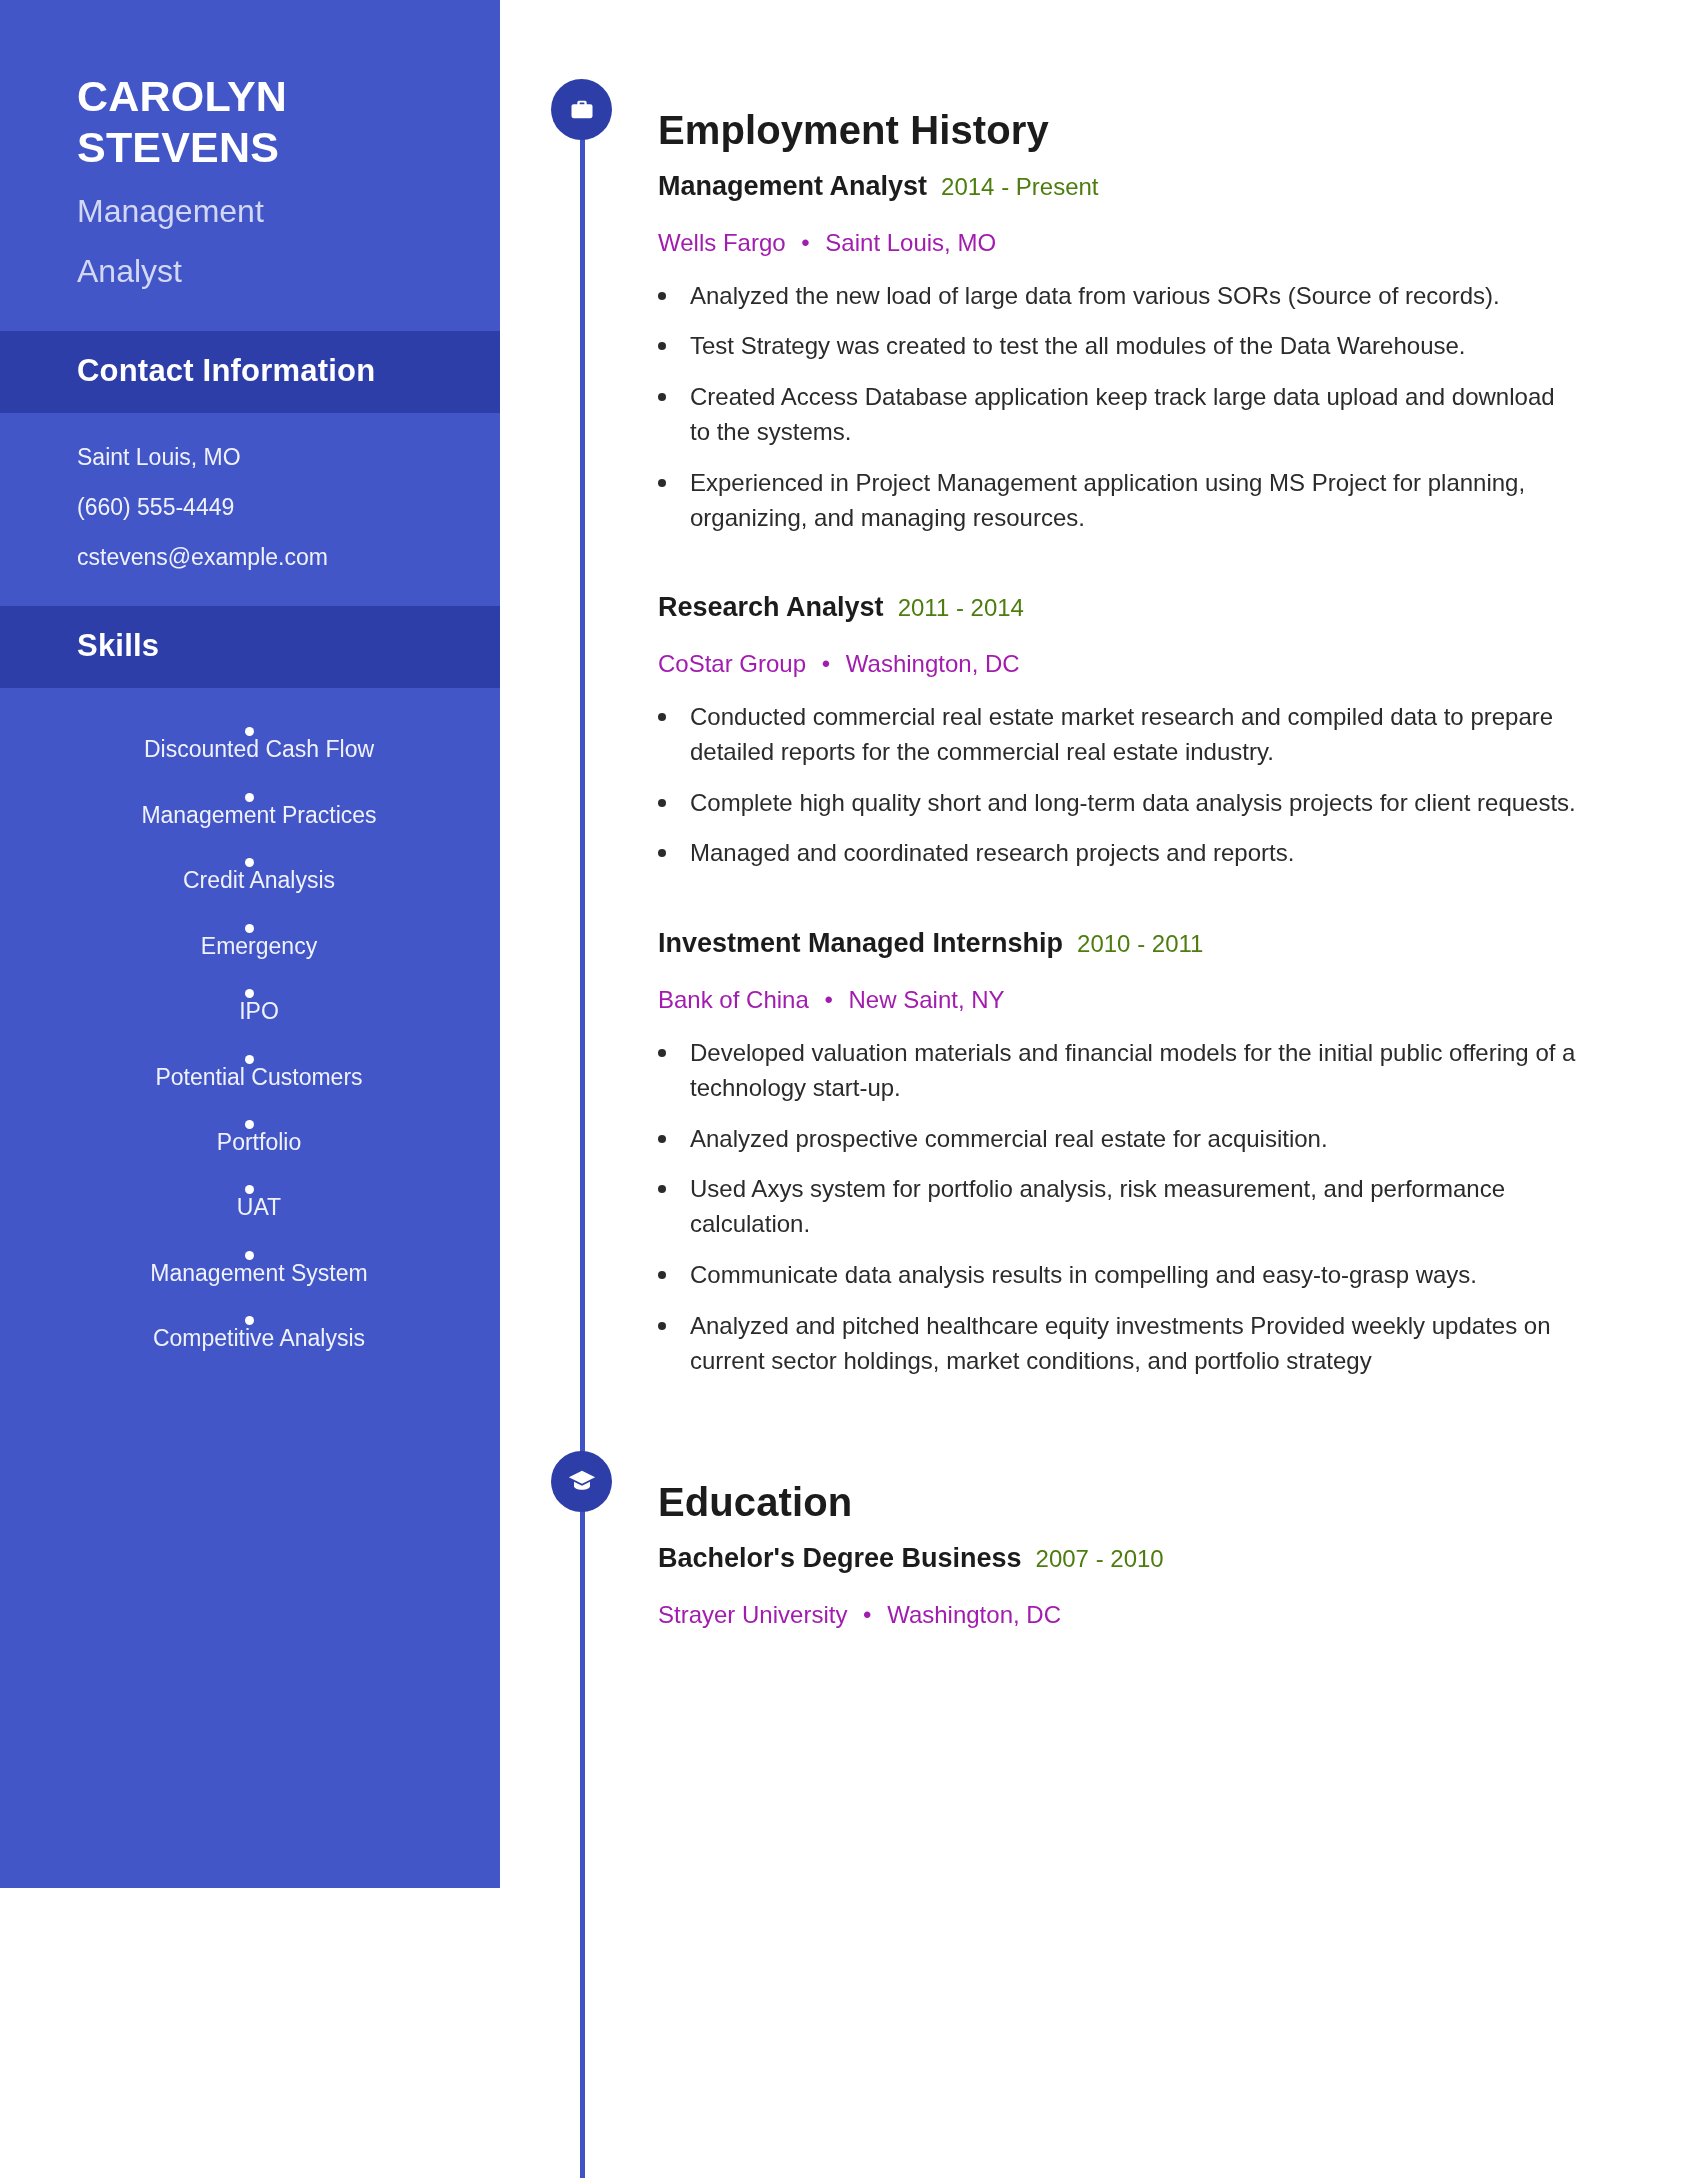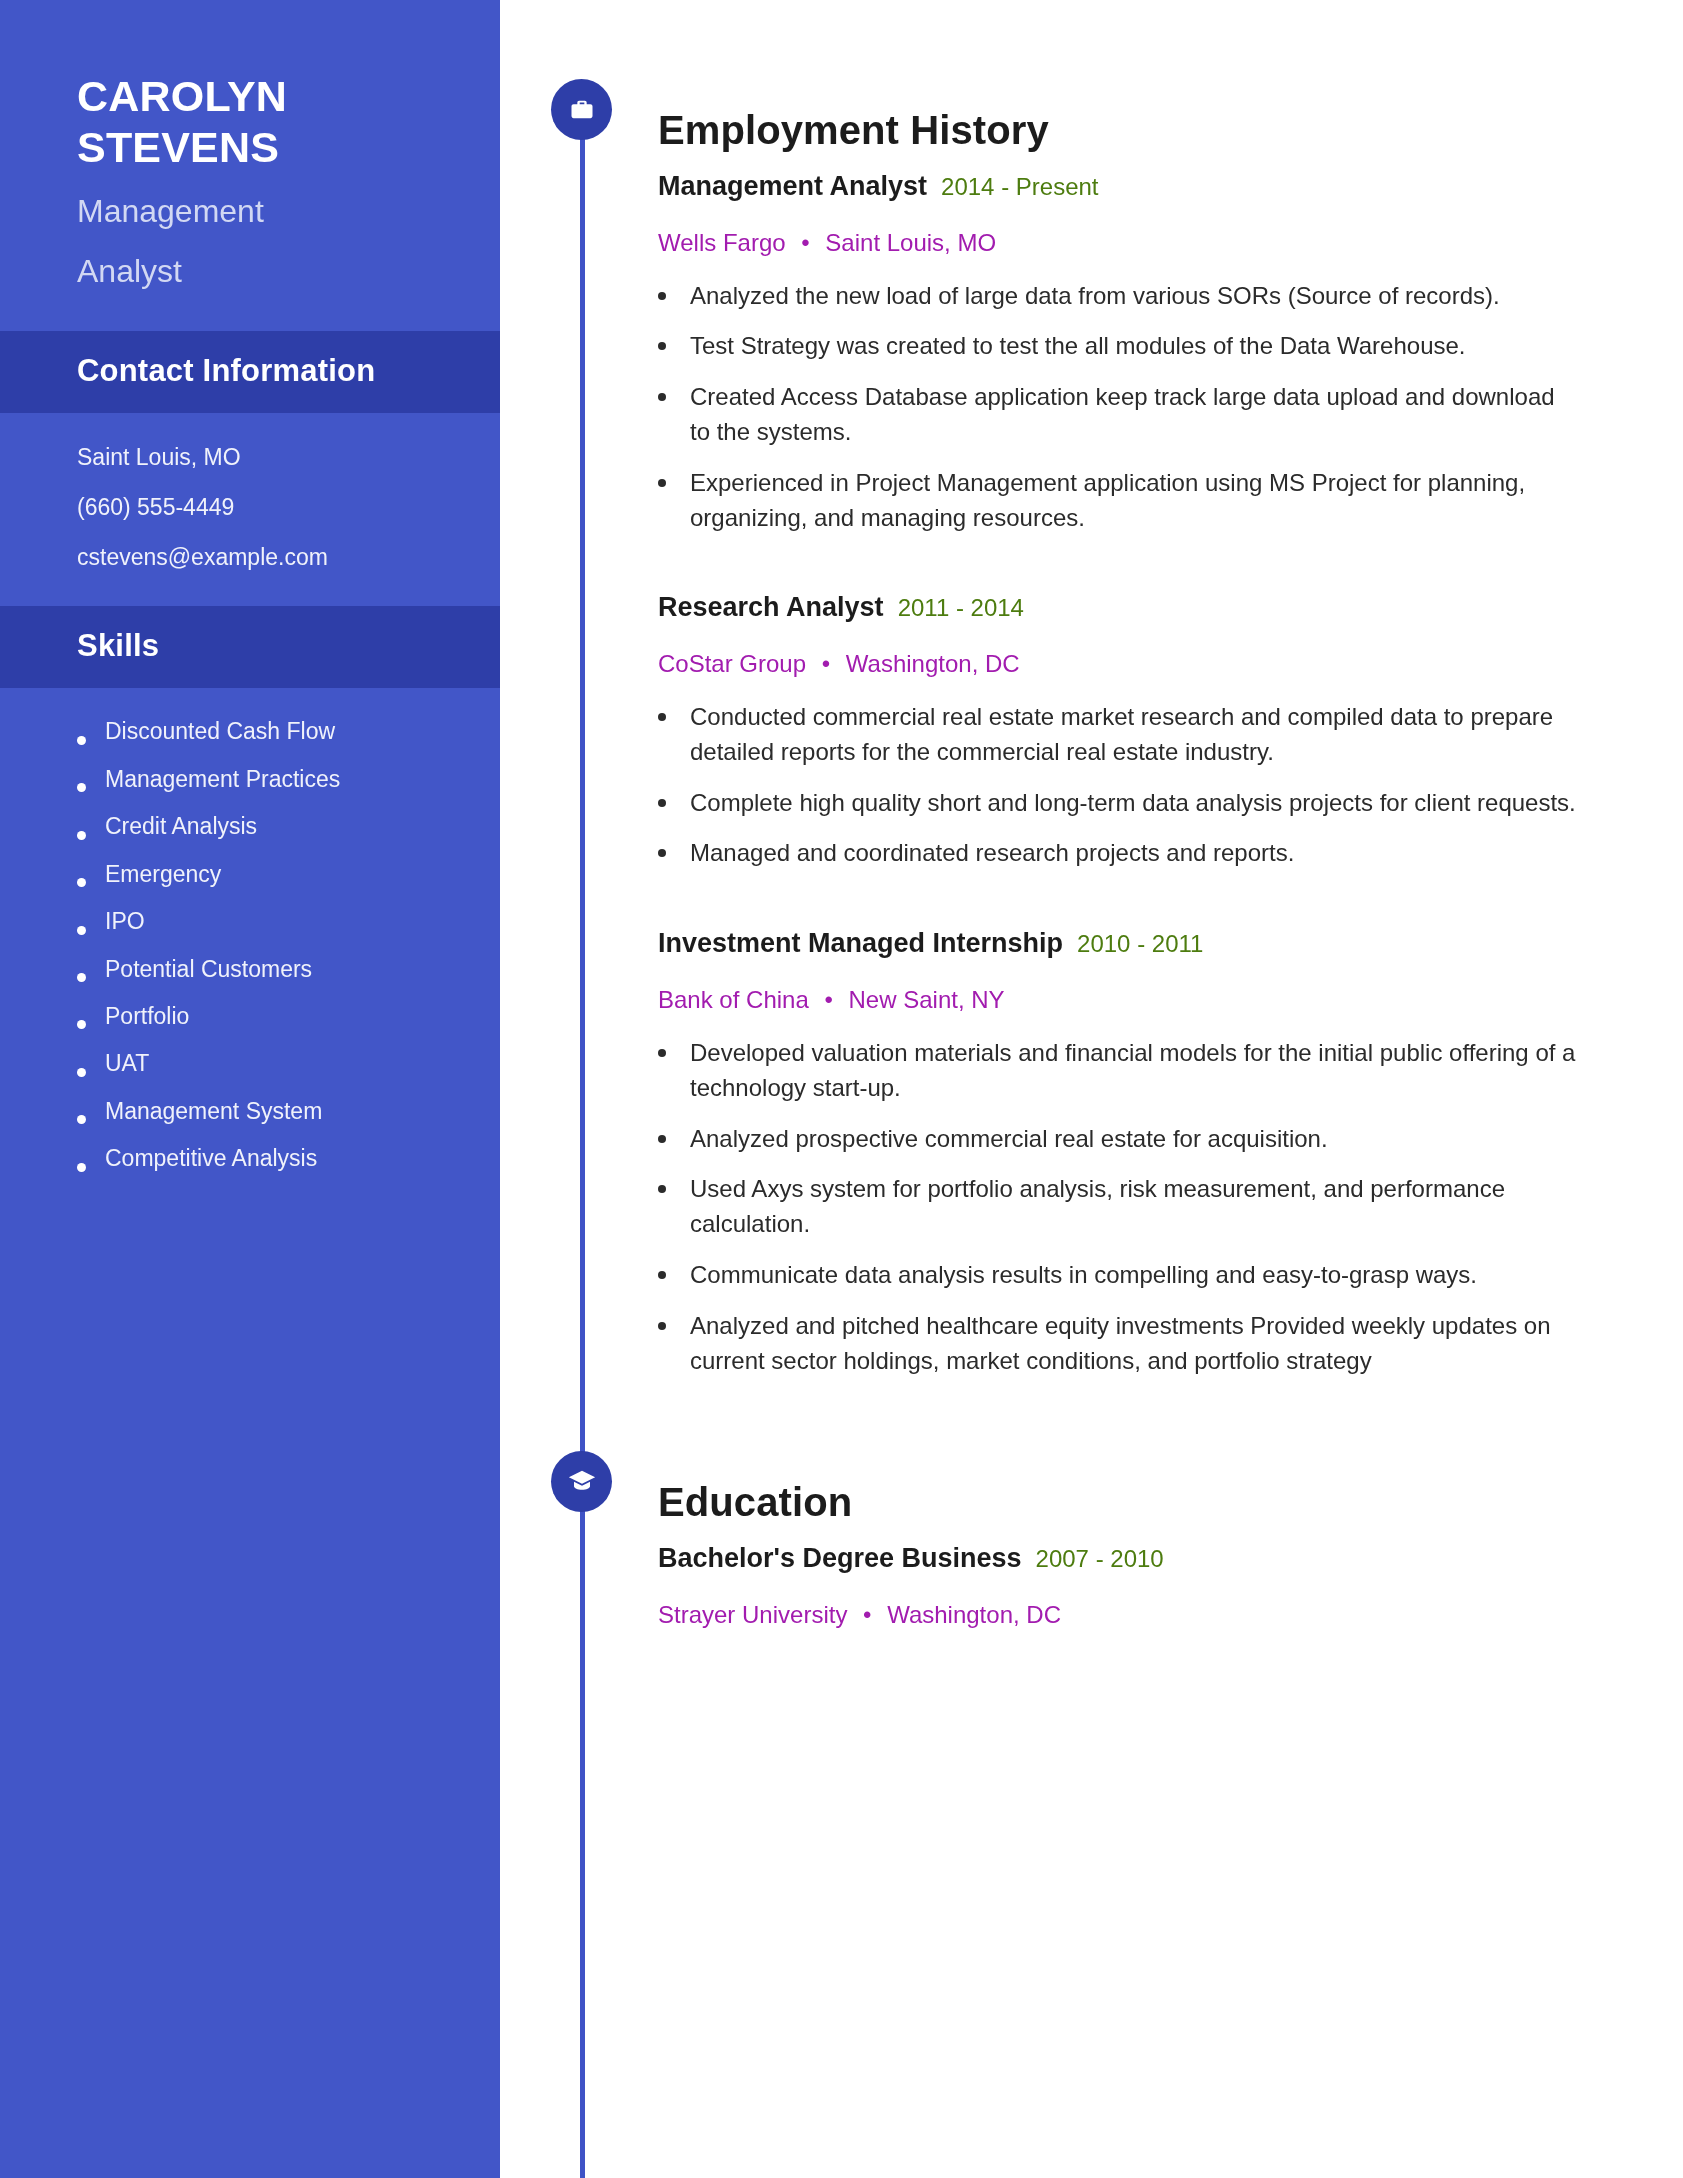--- a/index.html
+++ b/index.html
@@ -21,21 +21,21 @@
     height: 2178px;
     background: #ffffff;
   }
 
   
   .sidebar {
     position: absolute;
     left: 0;
     top: 0;
     width: 500px;
-    height: 2178px;
+    height: 1888px;
     background: #4256c8;
     box-sizing: border-box;
   }
 
   .identity {
     padding: 71px 77px 40px 77px;
   }
   .name-line {
     font-size: 43px;
     font-weight: bold;
@@ -72,25 +72,26 @@
     line-height: 1.1;
     margin-bottom: 25px;
   }
   .contact-item:last-child { margin-bottom: 0; }
 
   .skills-block {
     padding: 30px 59px 30px 77px;
   }
   .skill-row {
     display: flex;
-    align-items: flex-end;
+    align-items: center;
     margin-bottom: 21px;
     color: #f0f2fb;
     font-size: 23px;
     line-height: 1.15;
+    flex-direction: column;
   }
   .skill-row:last-child { margin-bottom: 0; }
   .skill-dot {
     width: 9px;
     height: 9px;
     border-radius: 50%;
     background: #ffffff;
     margin-right: 19px;
     margin-top: 9px;
     flex: 0 0 auto;

